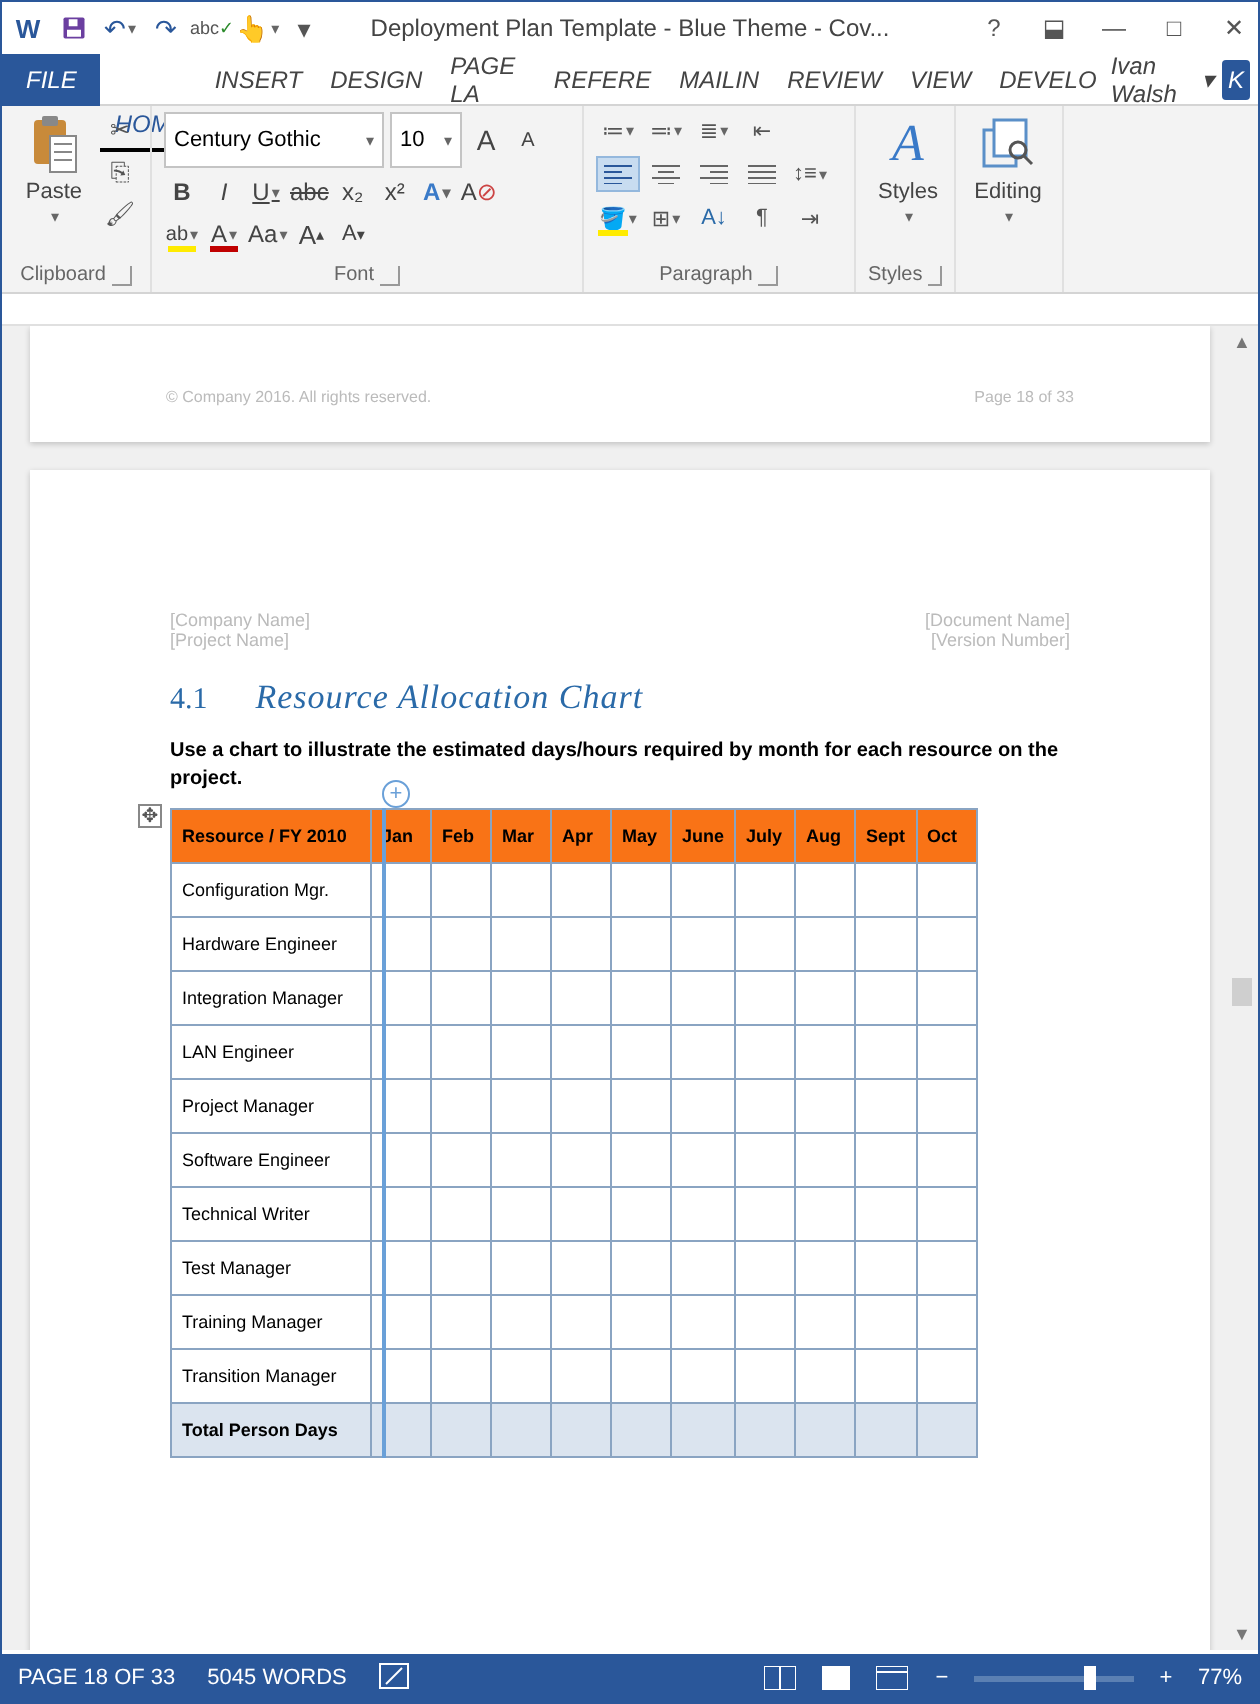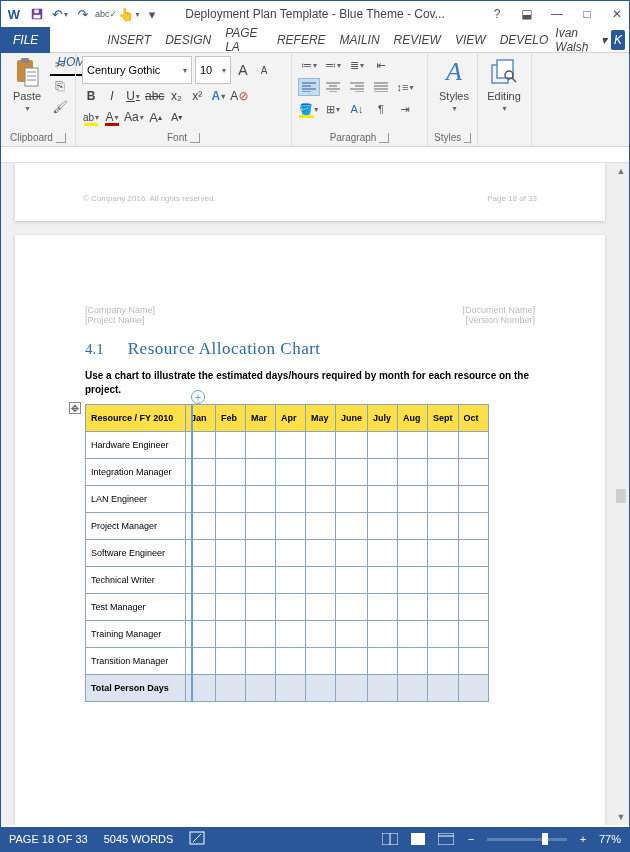--- a/index.html
+++ b/index.html
@@ -43,28 +43,28 @@
   .scrollbar { position:absolute; right:0; top:0; width:16px; height:100%; background:#f0f0f0; display:flex; flex-direction:column; align-items:center;}
   .sb-btn { width:16px; height:16px; display:flex; align-items:center; justify-content:center; font-size:9px; color:#777;}
   .sb-track { flex:1; width:16px; position:relative;}
   .sb-thumb { position:absolute; left:3px; width:10px; height:14px; background:#cfcfcf; top:310px;}
   .page-strip { position:absolute; left:14px; right:24px; top:0; height:58px; background:#fff; box-shadow:0 1px 3px rgba(0,0,0,.2);}
   .strip-footer { position:absolute; bottom:18px; left:68px; right:68px; font-size:8px; color:#bbb; display:flex; justify-content:space-between;}
   .page { position:absolute; left:14px; right:24px; top:72px; height:700px; background:#fff; box-shadow:0 1px 3px rgba(0,0,0,.2); padding:70px 70px 20px 70px;}
   .placeholders { display:flex; justify-content:space-between; font-size:9px; color:#bbb; margin-bottom:14px;gap:40px;}
   .sec-head { display:flex; align-items:baseline; gap:24px; margin-bottom:10px;}
   .sec-num { color:#2a6aa8; font-size:15px; font-family:Georgia, serif;}
-  .sec-title { color:#2a6aa8; font-size:17px; font-family:Georgia, serif; letter-spacing:.5px;}
+  .sec-title { color:#2a6aa8; font-size:17px; font-family:Georgia, serif; letter-spacing:.5px;font-style:italic;}
   .body-text { font-size:10px; color:#000; font-weight:bold; line-height:1.35; margin-bottom:8px;}
   .tbl-wrap { position:relative;}
   .tbl-handle { position:absolute; left:-16px; top:-2px; width:12px; height:12px; border:1px solid #888; display:flex; align-items:center; justify-content:center; font-size:10px; color:#555; background:#fff;}
   .col-handle { position:absolute; top:-14px; left:106px; width:14px; height:14px; border-radius:50%; border:1px solid #6aa0d8; color:#6aa0d8; display:flex; align-items:center; justify-content:center; font-size:11px; background:#fff;}
   table.rc { border-collapse:collapse; font-size:9px;}
   table.rc th, table.rc td { border:1px solid #8aa4c2; padding:6px 5px; text-align:left; height:27px;}
-  table.rc th { background:#fde047; font-weight:bold;}
+  table.rc th { background:#f97316; font-weight:bold;}
   table.rc th.first { width:100px;}
   table.rc th.m { width:30px;}
   table.rc tr.total td { background:#dbe4ef; font-weight:bold;}
   .insert-line { position:absolute; top:0; bottom:0; left:106px; width:2px; background:#6aa0d8;}
   .statusbar { position:absolute; bottom:0; left:0; right:0; height:24px; background:#2a579a; color:#fff; font-size:11px; display:flex; align-items:center; padding:0 8px;}
   .stat-item { margin-right:16px;}
   .stat-right { margin-left:auto; display:flex; align-items:center; gap:10px;}
   .viewbtn { width:18px; height:14px; display:flex; align-items:center; justify-content:center;}
   .zoom-track { width:80px; height:3px; background:#5b80b3; position:relative;}
   .zoom-thumb { position:absolute; width:6px; height:12px; background:#fff; top:-5px; left:55px;}
@@ -322,20 +322,33 @@
           <th class="m">Mar</th>
           <th class="m">Apr</th>
           <th class="m">May</th>
           <th class="m">June</th>
           <th class="m">July</th>
           <th class="m">Aug</th>
           <th class="m">Sept</th>
           <th class="m">Oct</th>
         </tr>
         <tr>
+              <td>Configuration Mgr.</td>
+              <td></td>
+              <td></td>
+              <td></td>
+              <td></td>
+              <td></td>
+              <td></td>
+              <td></td>
+              <td></td>
+              <td></td>
+              <td></td>
+            </tr>
+        <tr>
               <td>Hardware Engineer</td>
               <td></td>
               <td></td>
               <td></td>
               <td></td>
               <td></td>
               <td></td>
               <td></td>
               <td></td>
               <td></td>

